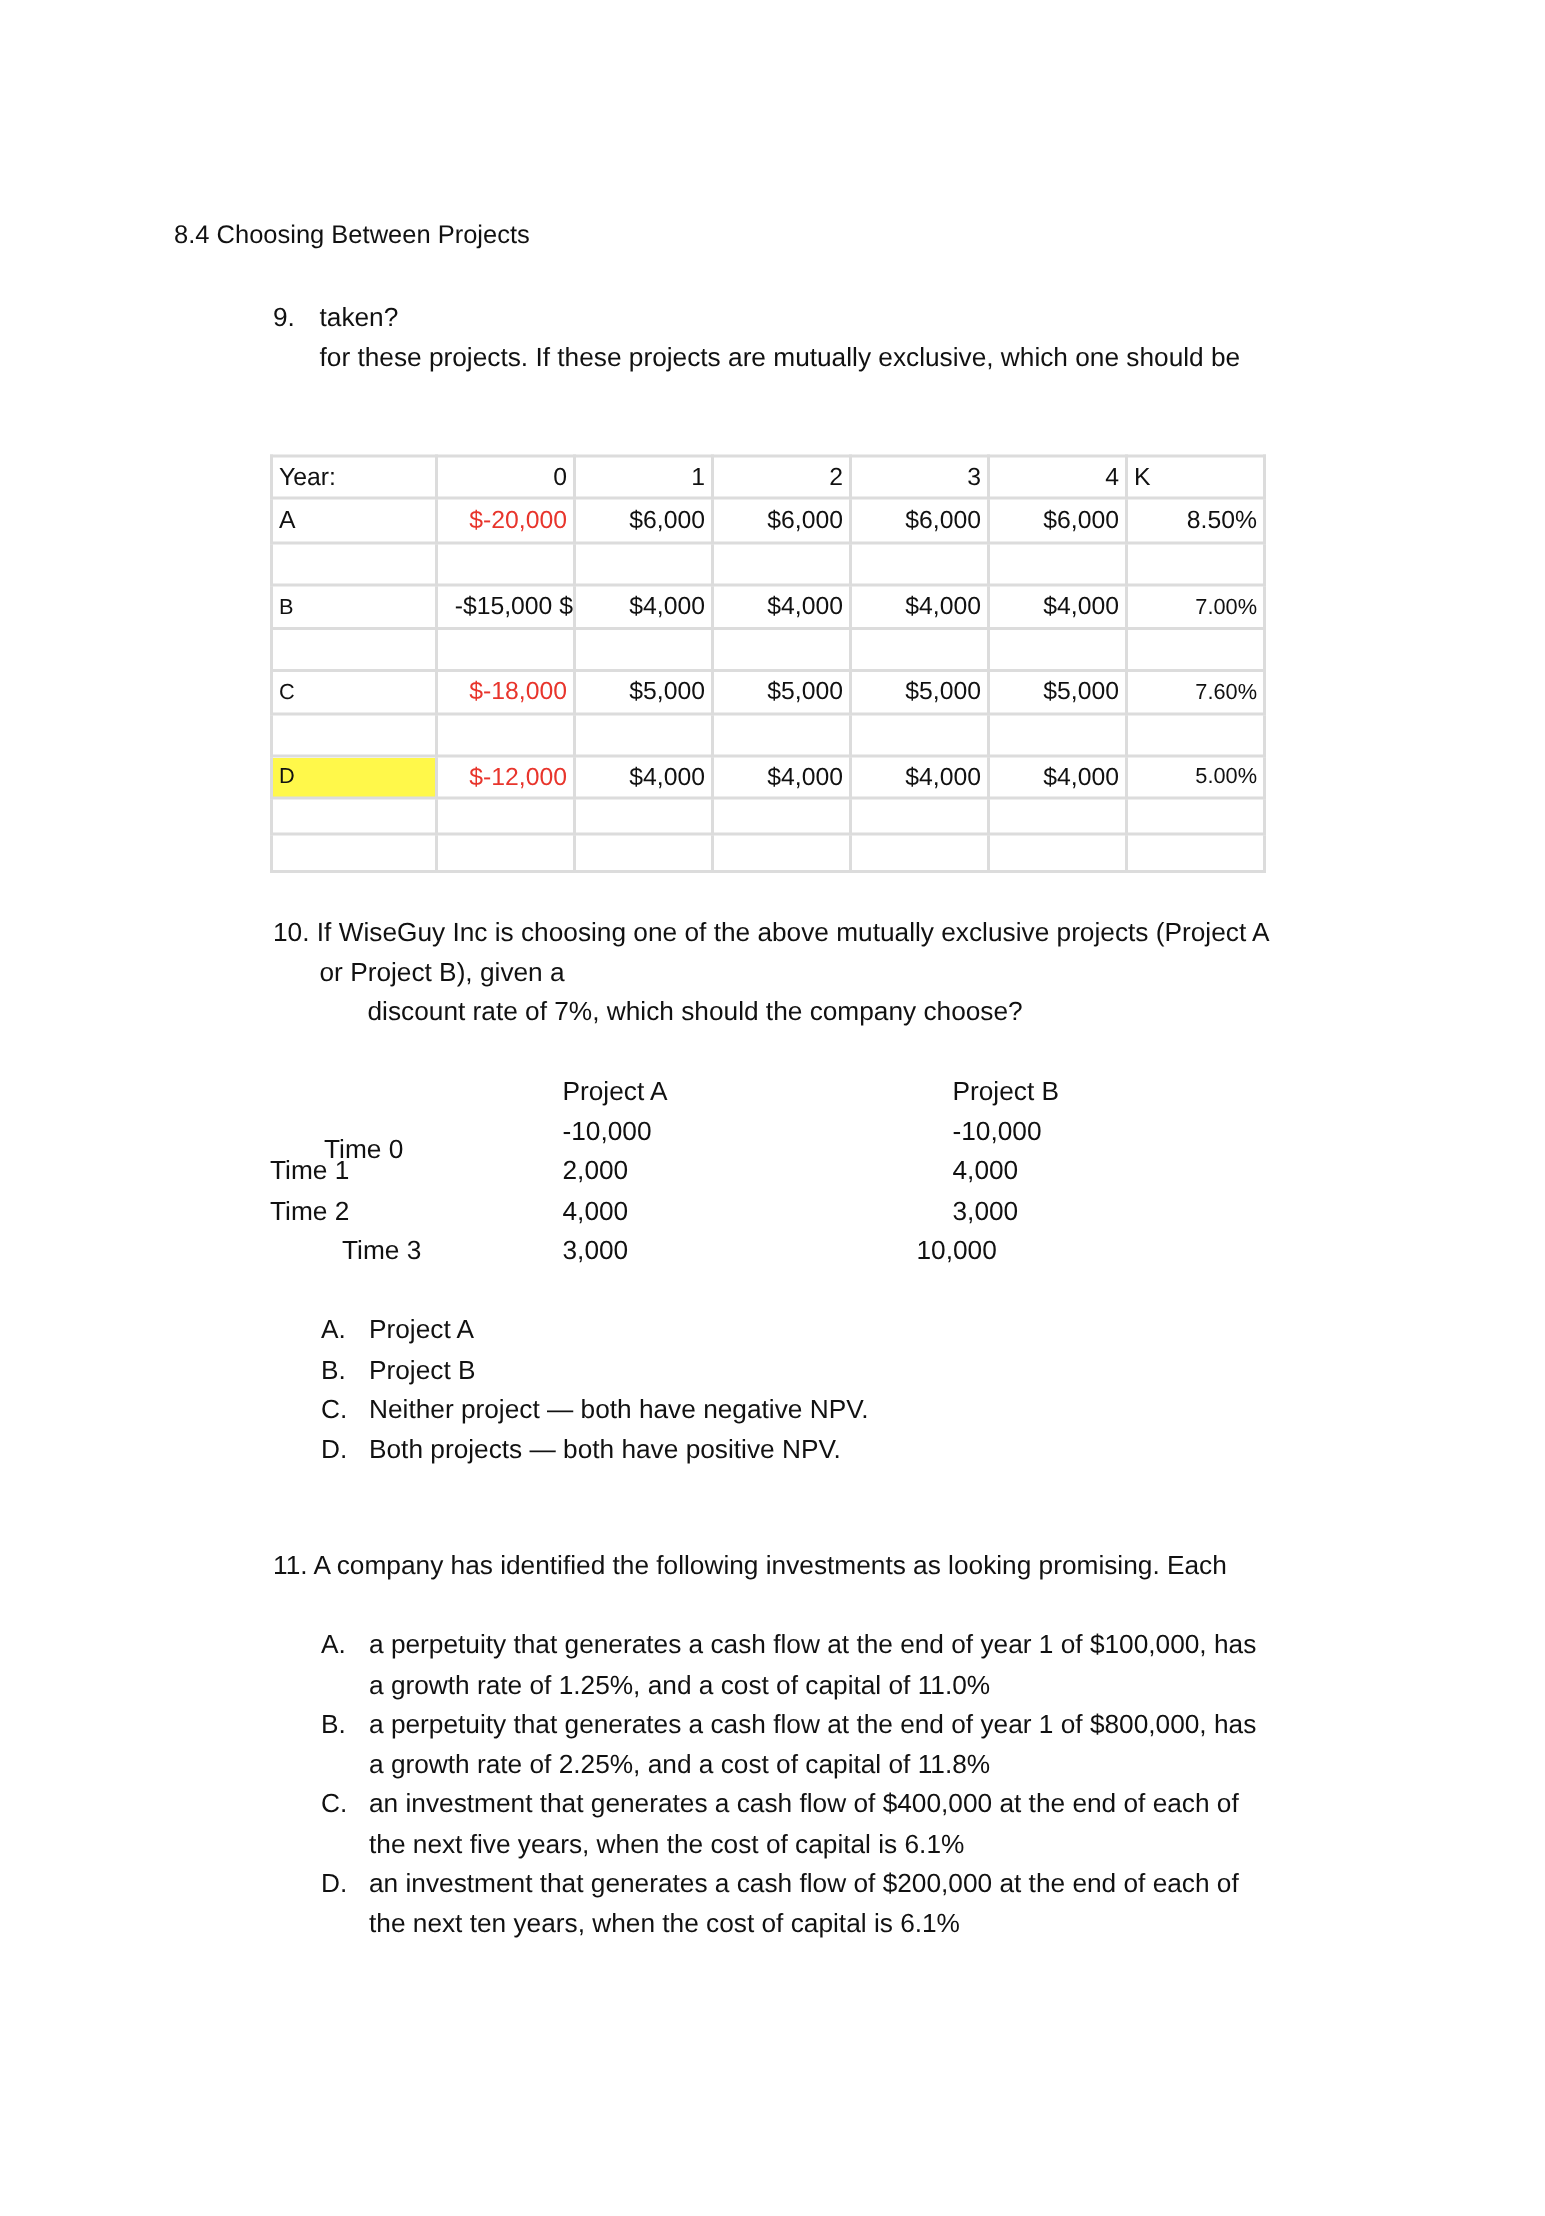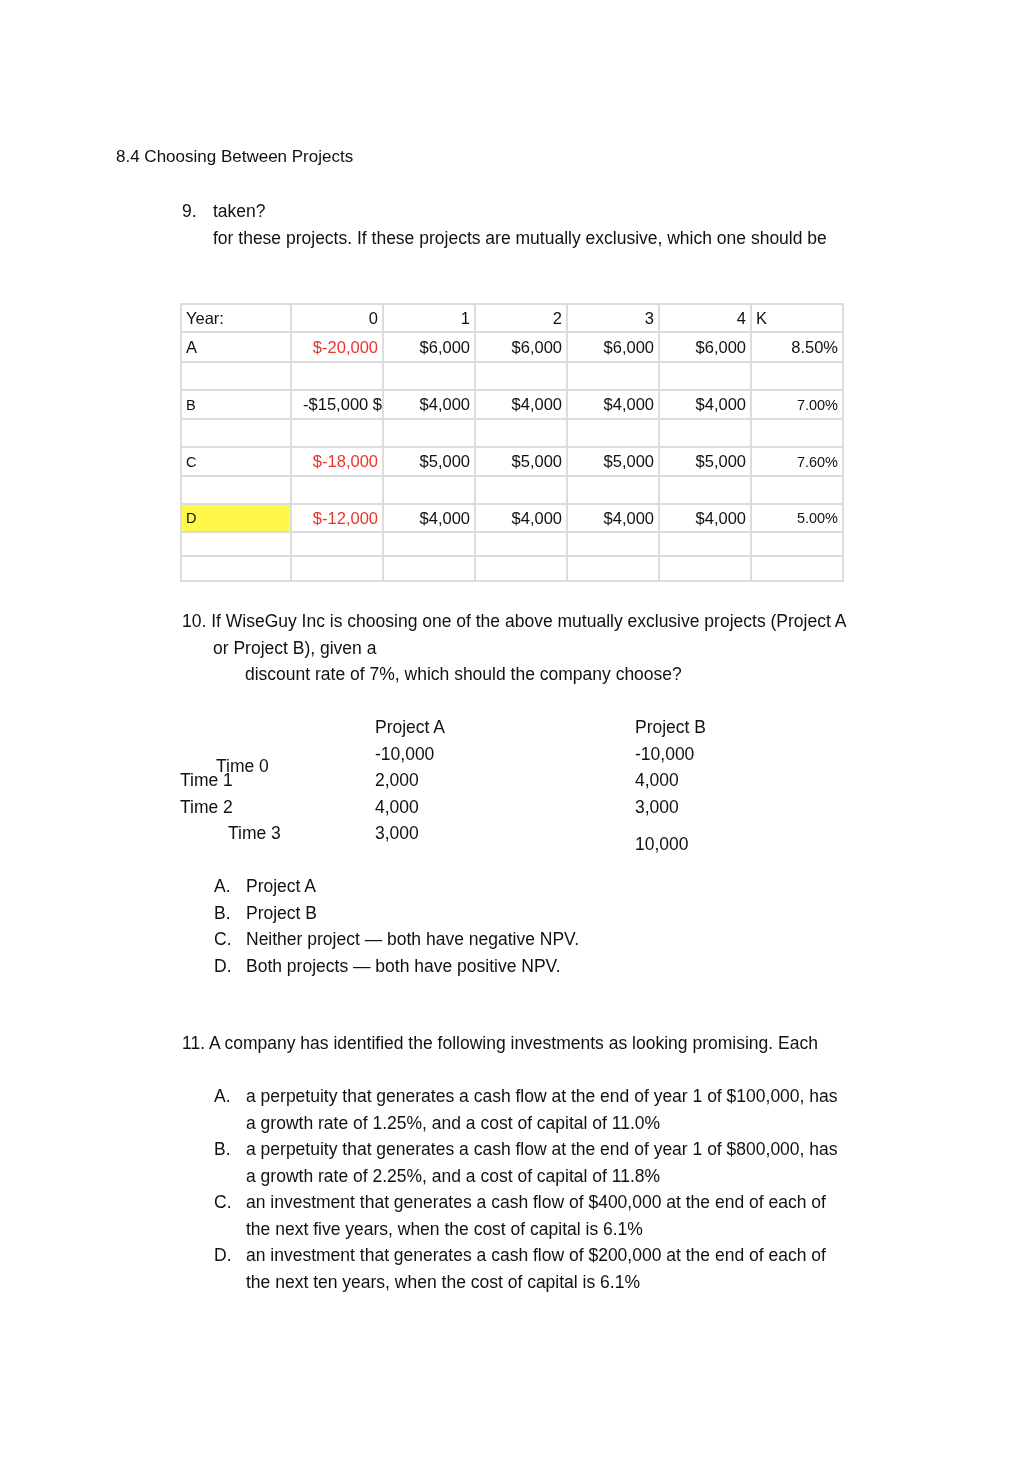--- a/index.html
+++ b/index.html
@@ -170,21 +170,21 @@
   <span class="cf-row" style="left:0; top:53px;">Time 1</span>
   <span class="cf-row" style="left:195px; top:53px;">2,000</span>
   <span class="cf-row" style="left:455px; top:53px;">4,000</span>
 
   <span class="cf-row" style="left:0; top:79.5px;">Time 2</span>
   <span class="cf-row" style="left:195px; top:79.5px;">4,000</span>
   <span class="cf-row" style="left:455px; top:79.5px;">3,000</span>
 
   <span class="cf-row" style="left:0; top:106px;margin-left:48px;">Time 3</span>
   <span class="cf-row" style="left:195px; top:106px;">3,000</span>
-  <span class="cf-row" style="left:455px; top:106px;margin-top:11px;">10,000</span>
+  <span class="cf-row" style="left:431px; top:106px;">10,000</span>
 </div>
 
 <div class="abs opts" style="left:214px; top:873px; width:600px; height:110px;">
   <div class="opt" style="top:0;">
     <span class="letter">A.</span>
     <span class="txt">Project A</span>
   </div>
   <div class="opt" style="top:26.5px;">
     <span class="letter">B.</span>
     <span class="txt">Project B</span>

